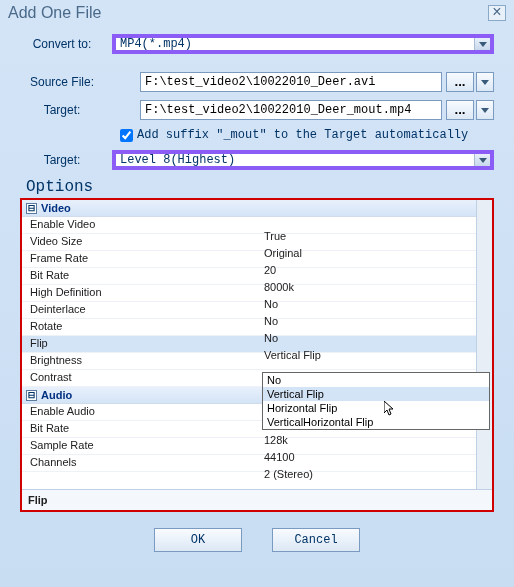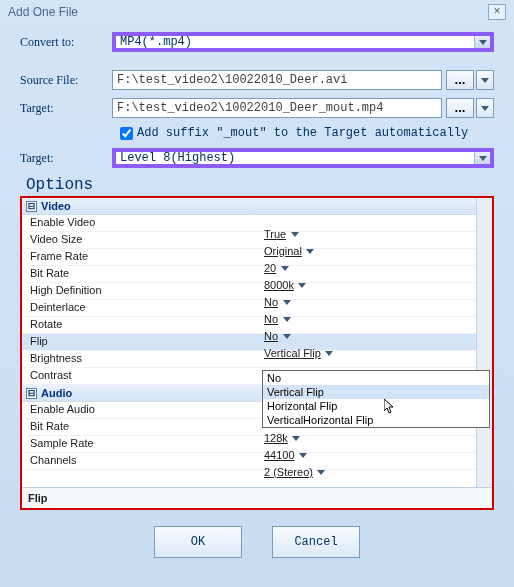--- a/index.html
+++ b/index.html
@@ -10,21 +10,21 @@
   width: 514px;
   height: 587px;
   overflow: hidden;
 }
 .titlebar {
   display: flex;
   justify-content: space-between;
   align-items: center;
   padding: 4px 8px;
   color: #4a6a8a;
-  font-size: 12px;
+  font-size: 16px;
 }
 .close-btn {
   border: 1px solid #8aa8c8;
   background: #e8f0fa;
   width: 18px;
   height: 16px;
   text-align: center;
   line-height: 12px;
   cursor: pointer;
   font-family: Arial;
@@ -32,35 +32,36 @@
 .content {
   padding: 8px 20px 6px 20px;
 }
 .form-row {
   display: flex;
   align-items: center;
   margin-bottom: 8px;
 }
 .form-label {
   width: 92px;
-  text-align: left;
+  text-align: center;
   padding-right: 8px;
   color: #003366;
-  font-family: Liberation Serif, serif;
+  font-family: Liberation Sans, sans-serif;
   font-size: 12px;
 }
 .form-input {
   flex: 1;
   border: 1px solid #7a9ac0;
   background: #fff;
   height: 20px;
   padding: 2px 4px;
   font-family: "Courier New", monospace;
   font-size: 12px;
-  color: #404040;
+  color: #000000;
+  margin-left: 28px;
 }
 .browse-btn {
   width: 28px;
   height: 20px;
   margin-left: 4px;
   border: 1px solid #7a9ac0;
   background: linear-gradient(#f8fbff, #dce8f5);
   cursor: pointer;
   font-weight: bold;
   line-height: 14px;
@@ -169,22 +170,21 @@
   width: 240px;
   padding: 1px 4px 1px 8px;
   color: #202020;
 }
 .grid-cell-value {
   flex: 1;
   padding: 19px 2px;
   color: #202020;
   display: flex;
   align-items: center;
-  justify-content: flex-start;
-  text-decoration: underline;
+  justify-content: space-between;
 }
 .dropdown-list {
   position: absolute;
   left: 240px;
   right: 2px;
   top: 172px;
   background: #fff;
   border: 1px solid #666;
   z-index: 10;
 }
@@ -219,21 +219,21 @@
   border-left: 1px solid #c0d0e4;
 }
 .btn-row {
   display: flex;
   justify-content: center;
   gap: 30px;
   margin-top: 16px;
 }
 .dlg-btn {
   width: 88px;
-  height: 32px;
+  height: 24px;
   border: 1px solid #7a9ac0;
   background: linear-gradient(#f8fbff, #dce8f5);
   color: #003366;
   font-family: "Courier New", monospace;
   font-size: 12px;
   cursor: pointer;
 }
 </style>
 </head>
 <body>

